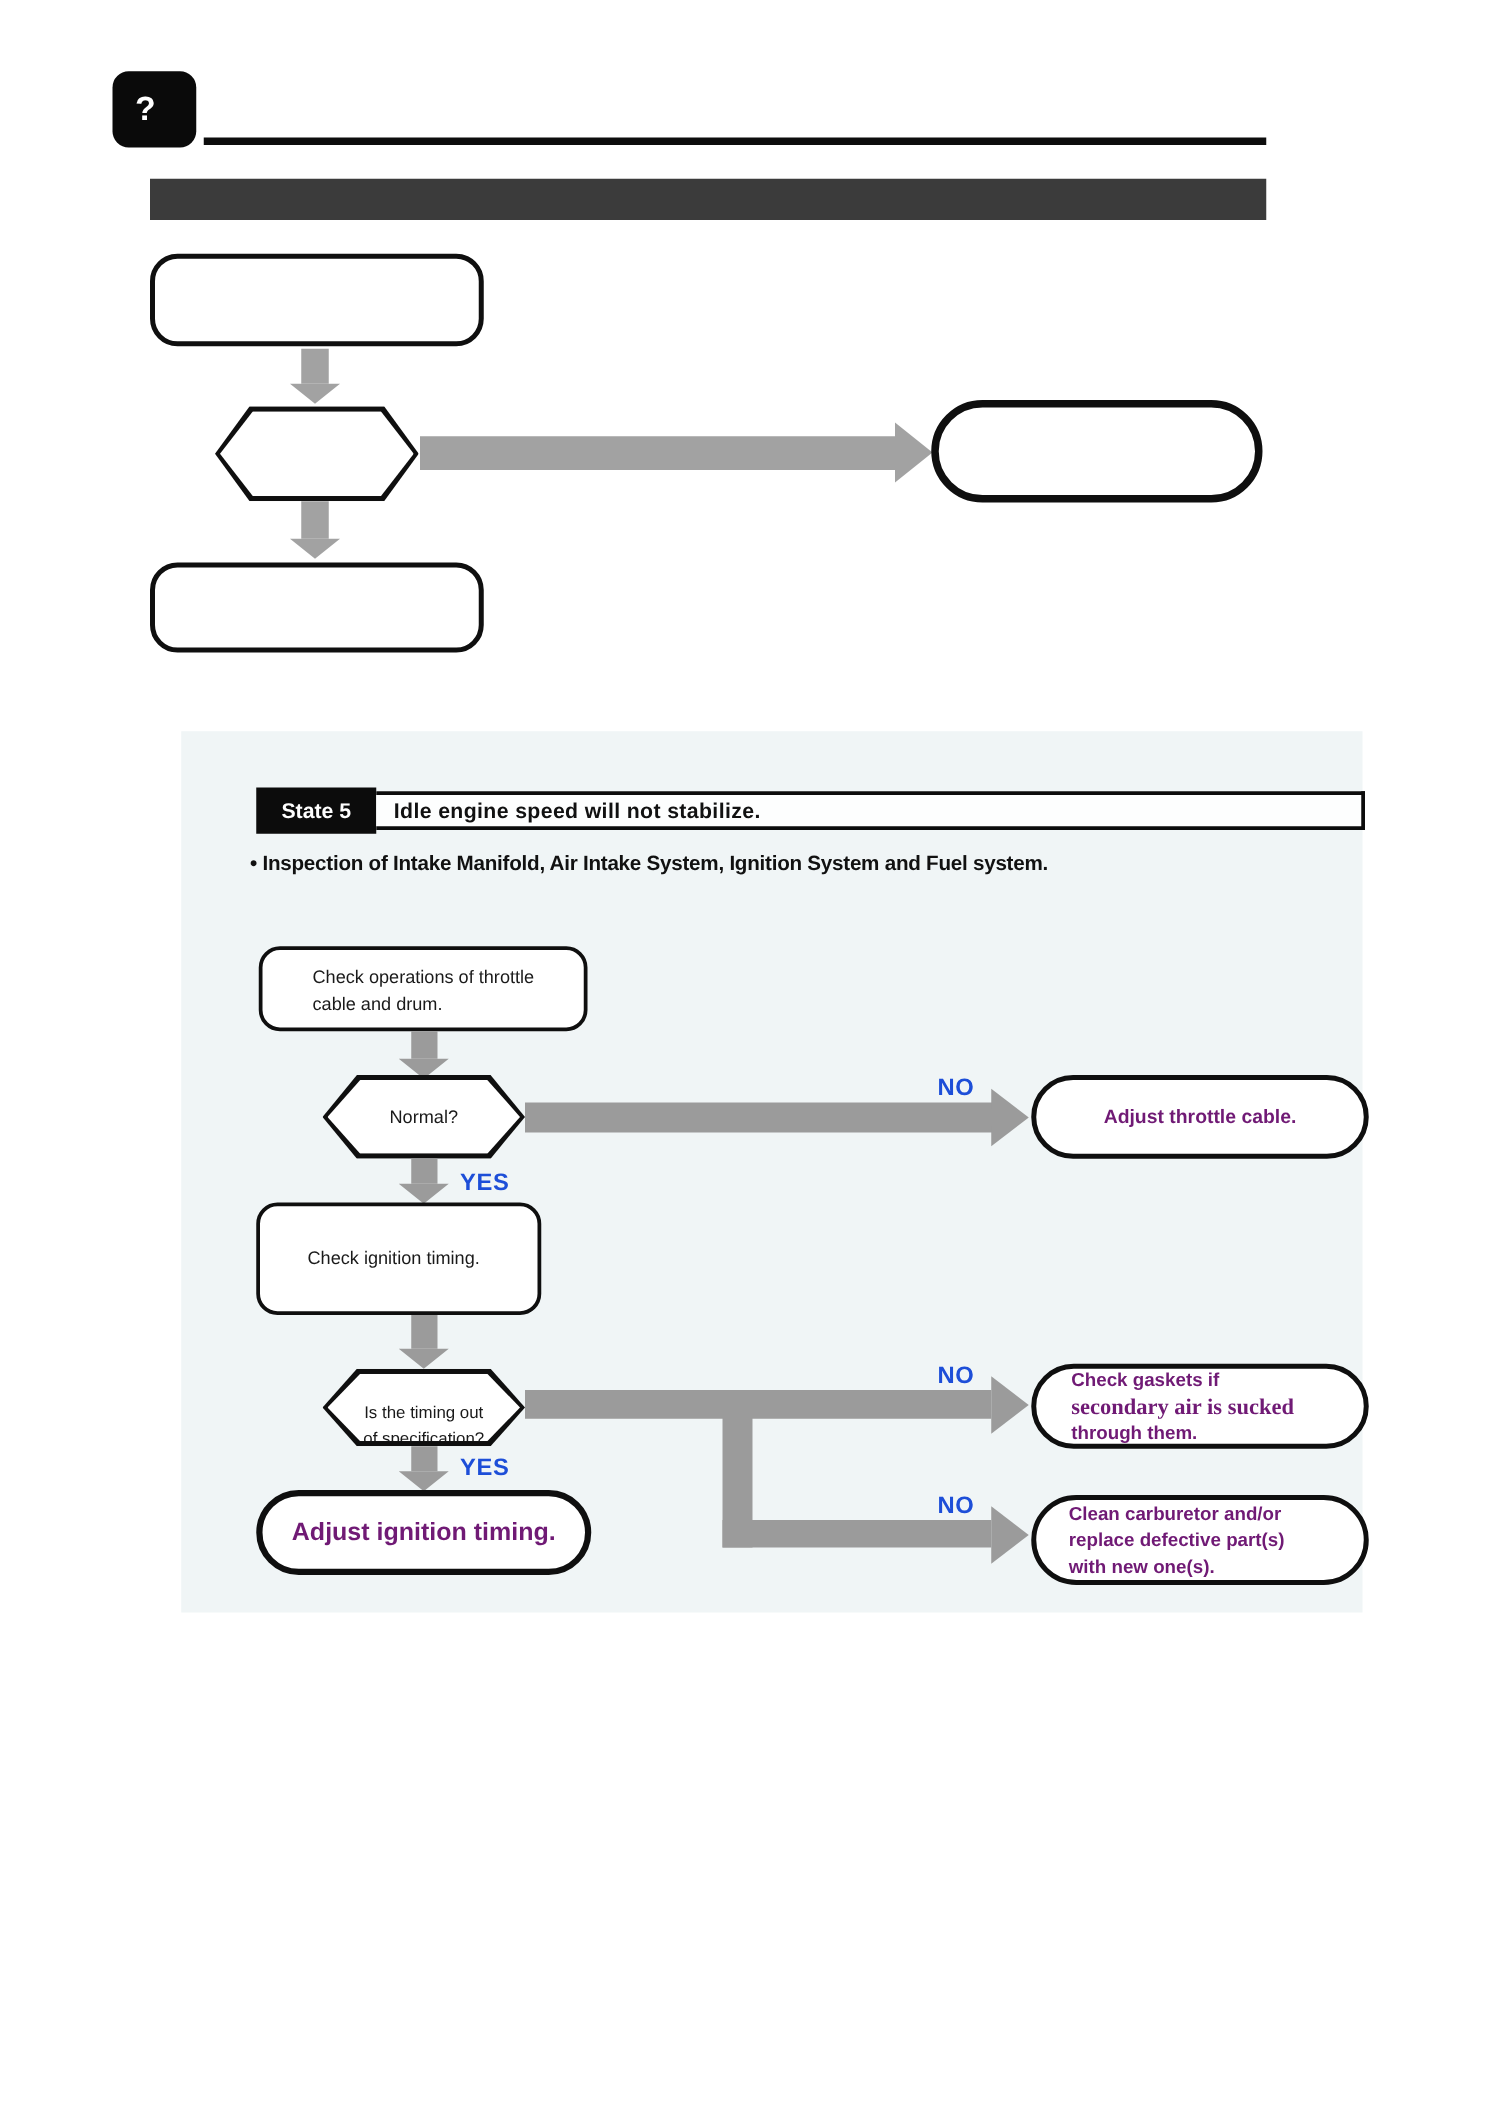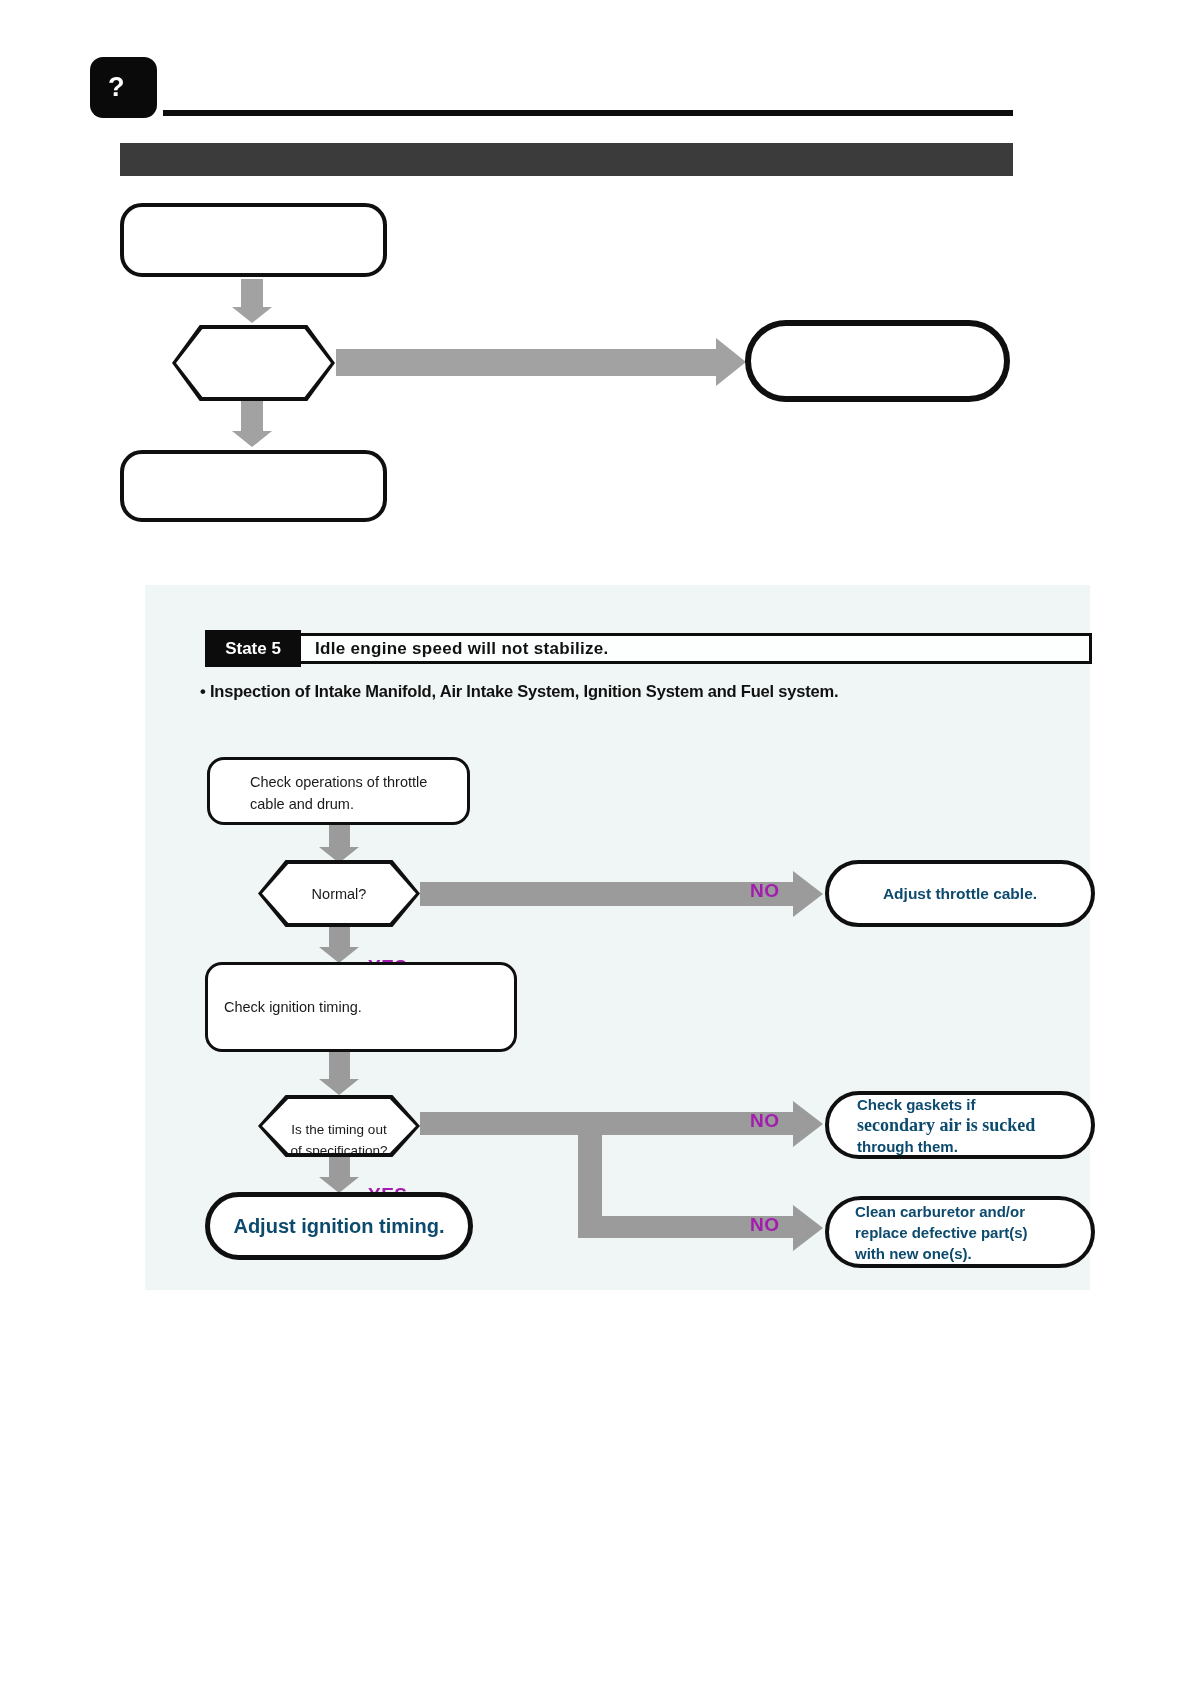--- a/index.html
+++ b/index.html
@@ -44,21 +44,21 @@
     display: flex; flex-direction: column; align-items: center; justify-content: center;
     text-align: center;
   }
   .shaft { background: #9b9b9b; }
   .tmpl .shaft { background: #a2a2a2; }
   .head-right { width: 0; height: 0; border-top: 23px solid transparent; border-bottom: 23px solid transparent; border-left: 30px solid #9b9b9b; }
   .tmpl .head-right { border-top-width: 24px; border-bottom-width: 24px; border-left: 30px solid #a2a2a2; }
   .head-down { width: 0; height: 0; border-left: 20px solid transparent; border-right: 20px solid transparent; border-top: 16px solid #9b9b9b; }
   .tmpl .head-down { border-top-color: #a2a2a2; }
 
-  .lbl { font-weight: bold; font-size: 19px; letter-spacing: 0.5px; color: #a21caf; margin-top: 20px; }
+  .lbl { font-weight: bold; font-size: 19px; letter-spacing: 0.5px; color: #1d4ed8; }
 
   
   .panel-bg { left: 145px; top: 585px; width: 945px; height: 705px; background: #f0f5f6; }
   .state-chip {
     left: 205px; top: 630px; width: 96px; height: 37px;
     background: #0c0c0c; color: #fff;
     display: flex; align-items: center; justify-content: center;
     font-weight: bold; font-size: 17px;
   }
   .state-title {
@@ -66,21 +66,21 @@
     background: #fdfefe; border: 3px solid #0c0c0c; border-left: none;
     display: flex; align-items: center;
     padding-left: 14px;
     font-weight: bold; font-size: 17px; letter-spacing: 0.3px;
   }
   .bullet-line {
     left: 200px; top: 682px; width: 830px;
     font-size: 16.5px; font-weight: 600; letter-spacing: -0.2px;
   }
   .node-text { font-size: 14.5px; line-height: 22px; color: #1a1a1a; }
-  .pill-text { font-weight: bold; font-size: 15.5px; line-height: 21px; color: #0c4a6e; }
+  .pill-text { font-weight: bold; font-size: 15.5px; line-height: 21px; color: #701a75; }
 </style>
 </head>
 <body>
 
 <div class="page">
 
   <div class="abs help-box">
     <span>?</span>
   </div>
   <div class="abs top-rule"></div>
@@ -134,21 +134,21 @@
     <div class="abs lbl" style="left:750px; top:860px;">NO</div>
 
     <div class="abs flow-pill" style="left:825px; top:860px; width:270px; height:67px; border-radius:34px;">
       <span class="pill-text">Adjust throttle cable.</span>
     </div>
 
     <div class="abs shaft" style="left:329px; top:927px; width:21px; height:20px;"></div>
     <div class="abs head-down" style="left:319px; top:947px;"></div>
     <div class="abs lbl" style="left:368px; top:936px;">YES</div>
 
-    <div class="abs flow-box" style="left:205px; top:962px; width:312px; height:90px; display:flex; align-items:center; padding-left:16px;">
+    <div class="abs flow-box" style="left:205px; top:962px; width:228px; height:90px; display:flex; align-items:center; padding-left:38px;">
       <span class="node-text">Check ignition timing.</span>
     </div>
 
     <div class="abs shaft" style="left:329px; top:1052px; width:21px; height:27px;"></div>
     <div class="abs head-down" style="left:319px; top:1079px;"></div>
 
     <div class="abs hex-outer" style="left:258px; top:1095px; width:162px; height:62px;">
       <div class="hex-inner">
         <span class="node-text" style="font-size:13.5px; line-height:21px;margin-top:28px;">Is the timing out</span>
         <span class="node-text" style="font-size:13.5px; line-height:21px;">of specification?</span>

